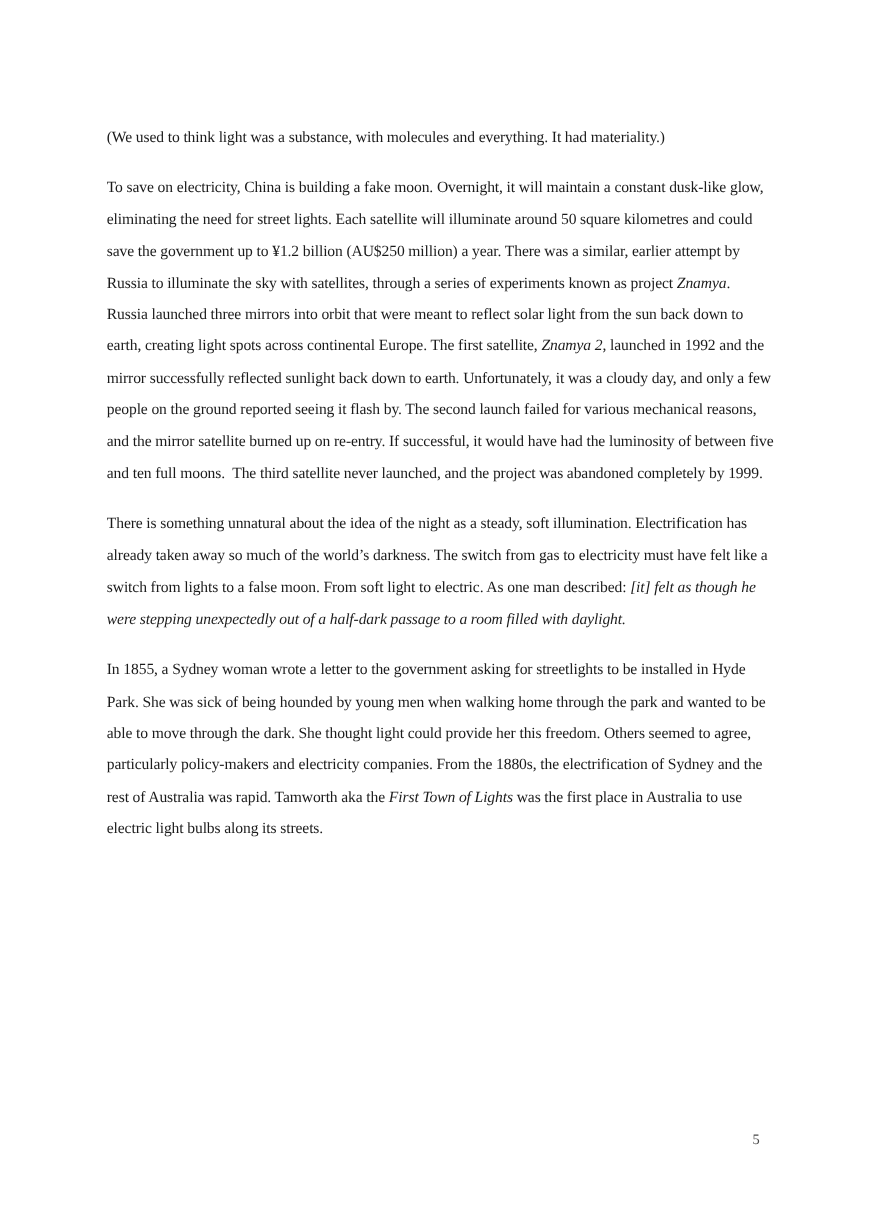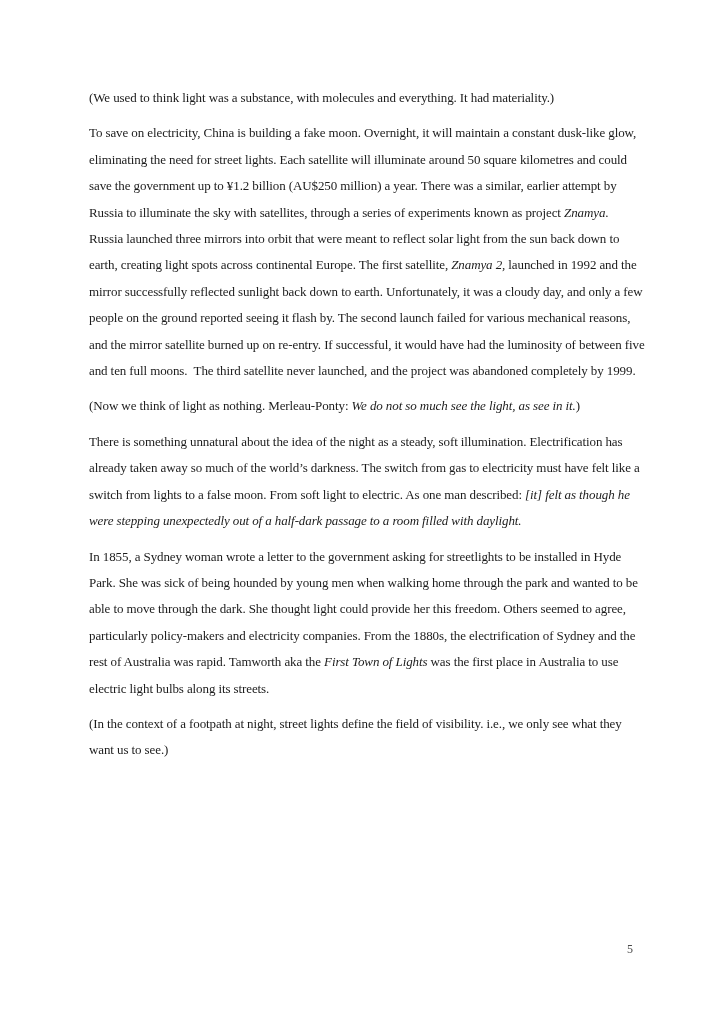--- a/index.html
+++ b/index.html
@@ -20,21 +20,21 @@
     background: #ffffff;
   }
   .content {
     position: absolute;
     left: 89px;
     top: 85px;
     width: 556px;
     color: #1b1b1b;
   }
   .content p {
-    margin: 0 0 9px 0;
+    margin: 16px 0 9px 0;
     font-size: 13px;
     line-height: 26.4px;
     letter-spacing: -0.1px;
     white-space: pre-wrap;
     text-align: left;
   }
   .content p em {
     font-style: italic;
   }
   .page-number {
@@ -48,19 +48,17 @@
     font-family: "Liberation Serif", serif;
   }
 </style>
 </head>
 <body>
 
 <div class="page">
   <main class="content">
       <p><span>(We used to think light was a substance, with molecules and everything. It had materiality.)</span></p>
       <p><span>To save on electricity, China is building a fake moon. Overnight, it will maintain a constant dusk-like glow, eliminating the need for street lights. Each satellite will illuminate around 50 square kilometres and could save the government up to ¥1.2 billion (AU$250 million) a year. There was a similar, earlier attempt by Russia to illuminate the sky with satellites, through a series of experiments known as project </span><em>Znamya</em><span>. Russia launched three mirrors into orbit that were meant to reflect solar light from the sun back down to earth, creating light spots across continental Europe. The first satellite, </span><em>Znamya 2,</em><span> launched in 1992 and the mirror successfully reflected sunlight back down to earth. Unfortunately, it was a cloudy day, and only a few people on the ground reported seeing it flash by. The second launch failed for various mechanical reasons, and the mirror satellite burned up on re-entry. If successful, it would have had the luminosity of between five and ten full moons.  The third satellite never launched, and the project was abandoned completely by 1999.</span></p>
-      <p><span>(Now we think of light as nothing. Merleau-Ponty: </span><em>We do not so much see the light, as see in it.</em><span>)</span></p>
       <p><span>There is something unnatural about the idea of the night as a steady, soft illumination. Electrification has already taken away so much of the world’s darkness. The switch from gas to electricity must have felt like a switch from lights to a false moon. From soft light to electric. As one man described: </span><em>[it] felt as though he were stepping unexpectedly out of a half-dark passage to a room filled with daylight.</em></p>
       <p><span>In 1855, a Sydney woman wrote a letter to the government asking for streetlights to be installed in Hyde Park. She was sick of being hounded by young men when walking home through the park and wanted to be able to move through the dark. She thought light could provide her this freedom. Others seemed to agree, particularly policy-makers and electricity companies. From the 1880s, the electrification of Sydney and the rest of Australia was rapid. Tamworth aka the </span><em>First Town of Lights</em><span> was the first place in Australia to use electric light bulbs along its streets.</span></p>
-      <p><span>(In the context of a footpath at night, street lights define the field of visibility. i.e., we only see what they want us to see.)</span></p>
     </main>
   <div class="page-number">5</div>
 </div>
 
 </body></html>

